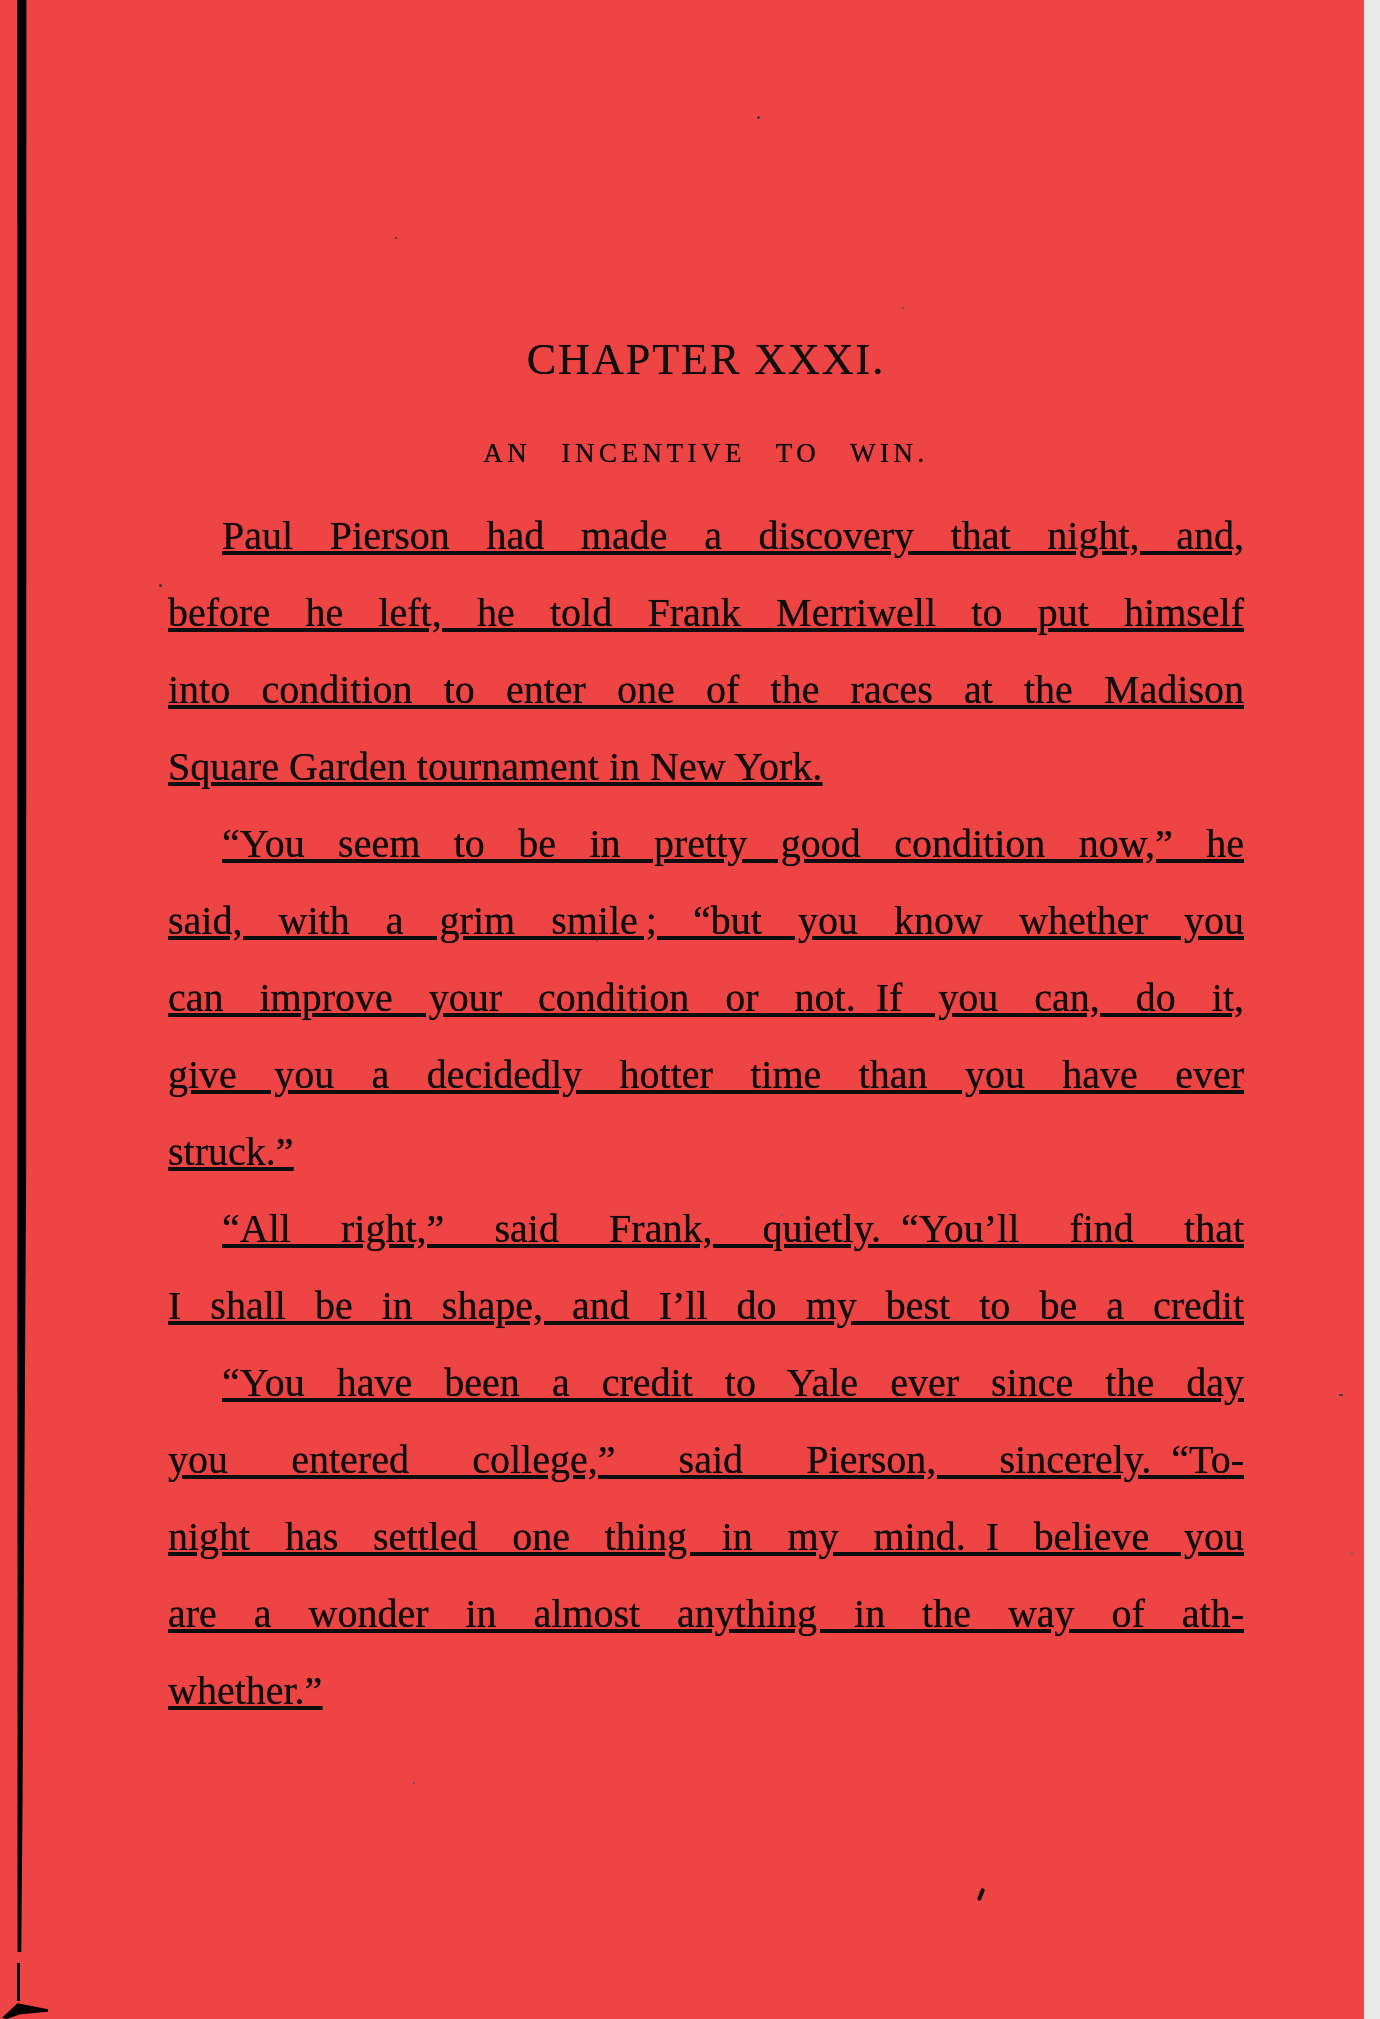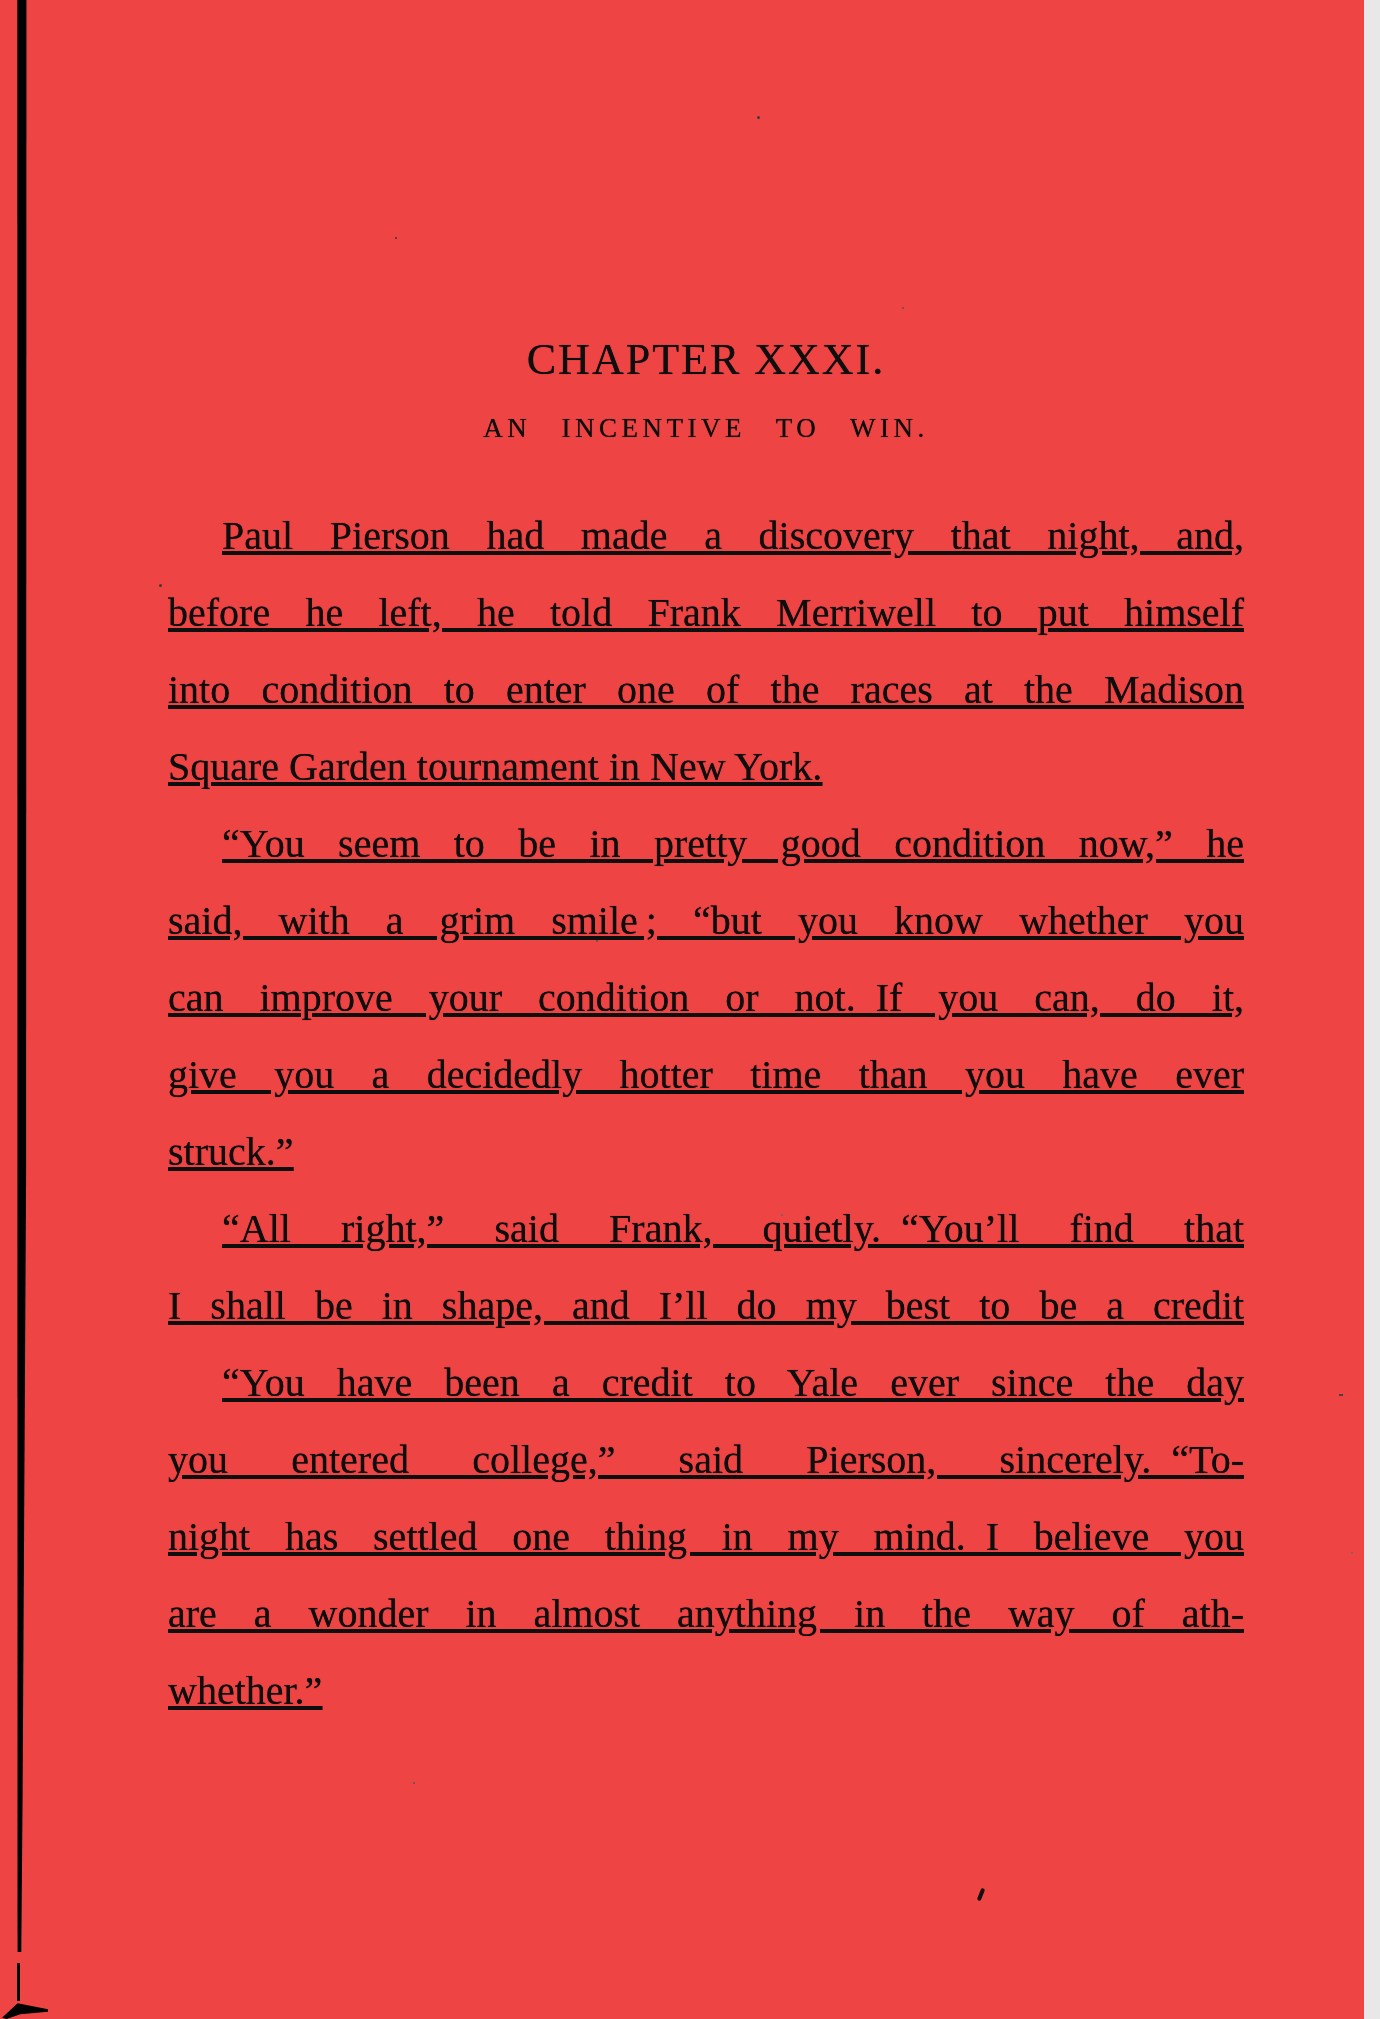--- a/index.html
+++ b/index.html
@@ -40,21 +40,21 @@
     width: 3px; height: 3px;
   }
 
   
   .chapter-title {
     position: absolute; top: 338px; left: 168px; width: 1076px;
     margin: 0; font-size: 44px; font-weight: normal; line-height: 1;
     text-align: center; letter-spacing: 2px; white-space: nowrap;
   }
   .chapter-subtitle {
-    position: absolute; top: 415px; left: 168px; width: 1076px;
+    position: absolute; top: 440px; left: 168px; width: 1076px;
     margin: 0; font-size: 27px; font-weight: normal; line-height: 1;
     text-align: center; letter-spacing: 4.5px; word-spacing: 19px;
     white-space: nowrap;
   }
 
   
   .body-text {
     position: absolute; top: 497px; left: 168px; width: 1076px;
     font-size: 40px; line-height: 77px;
   }

